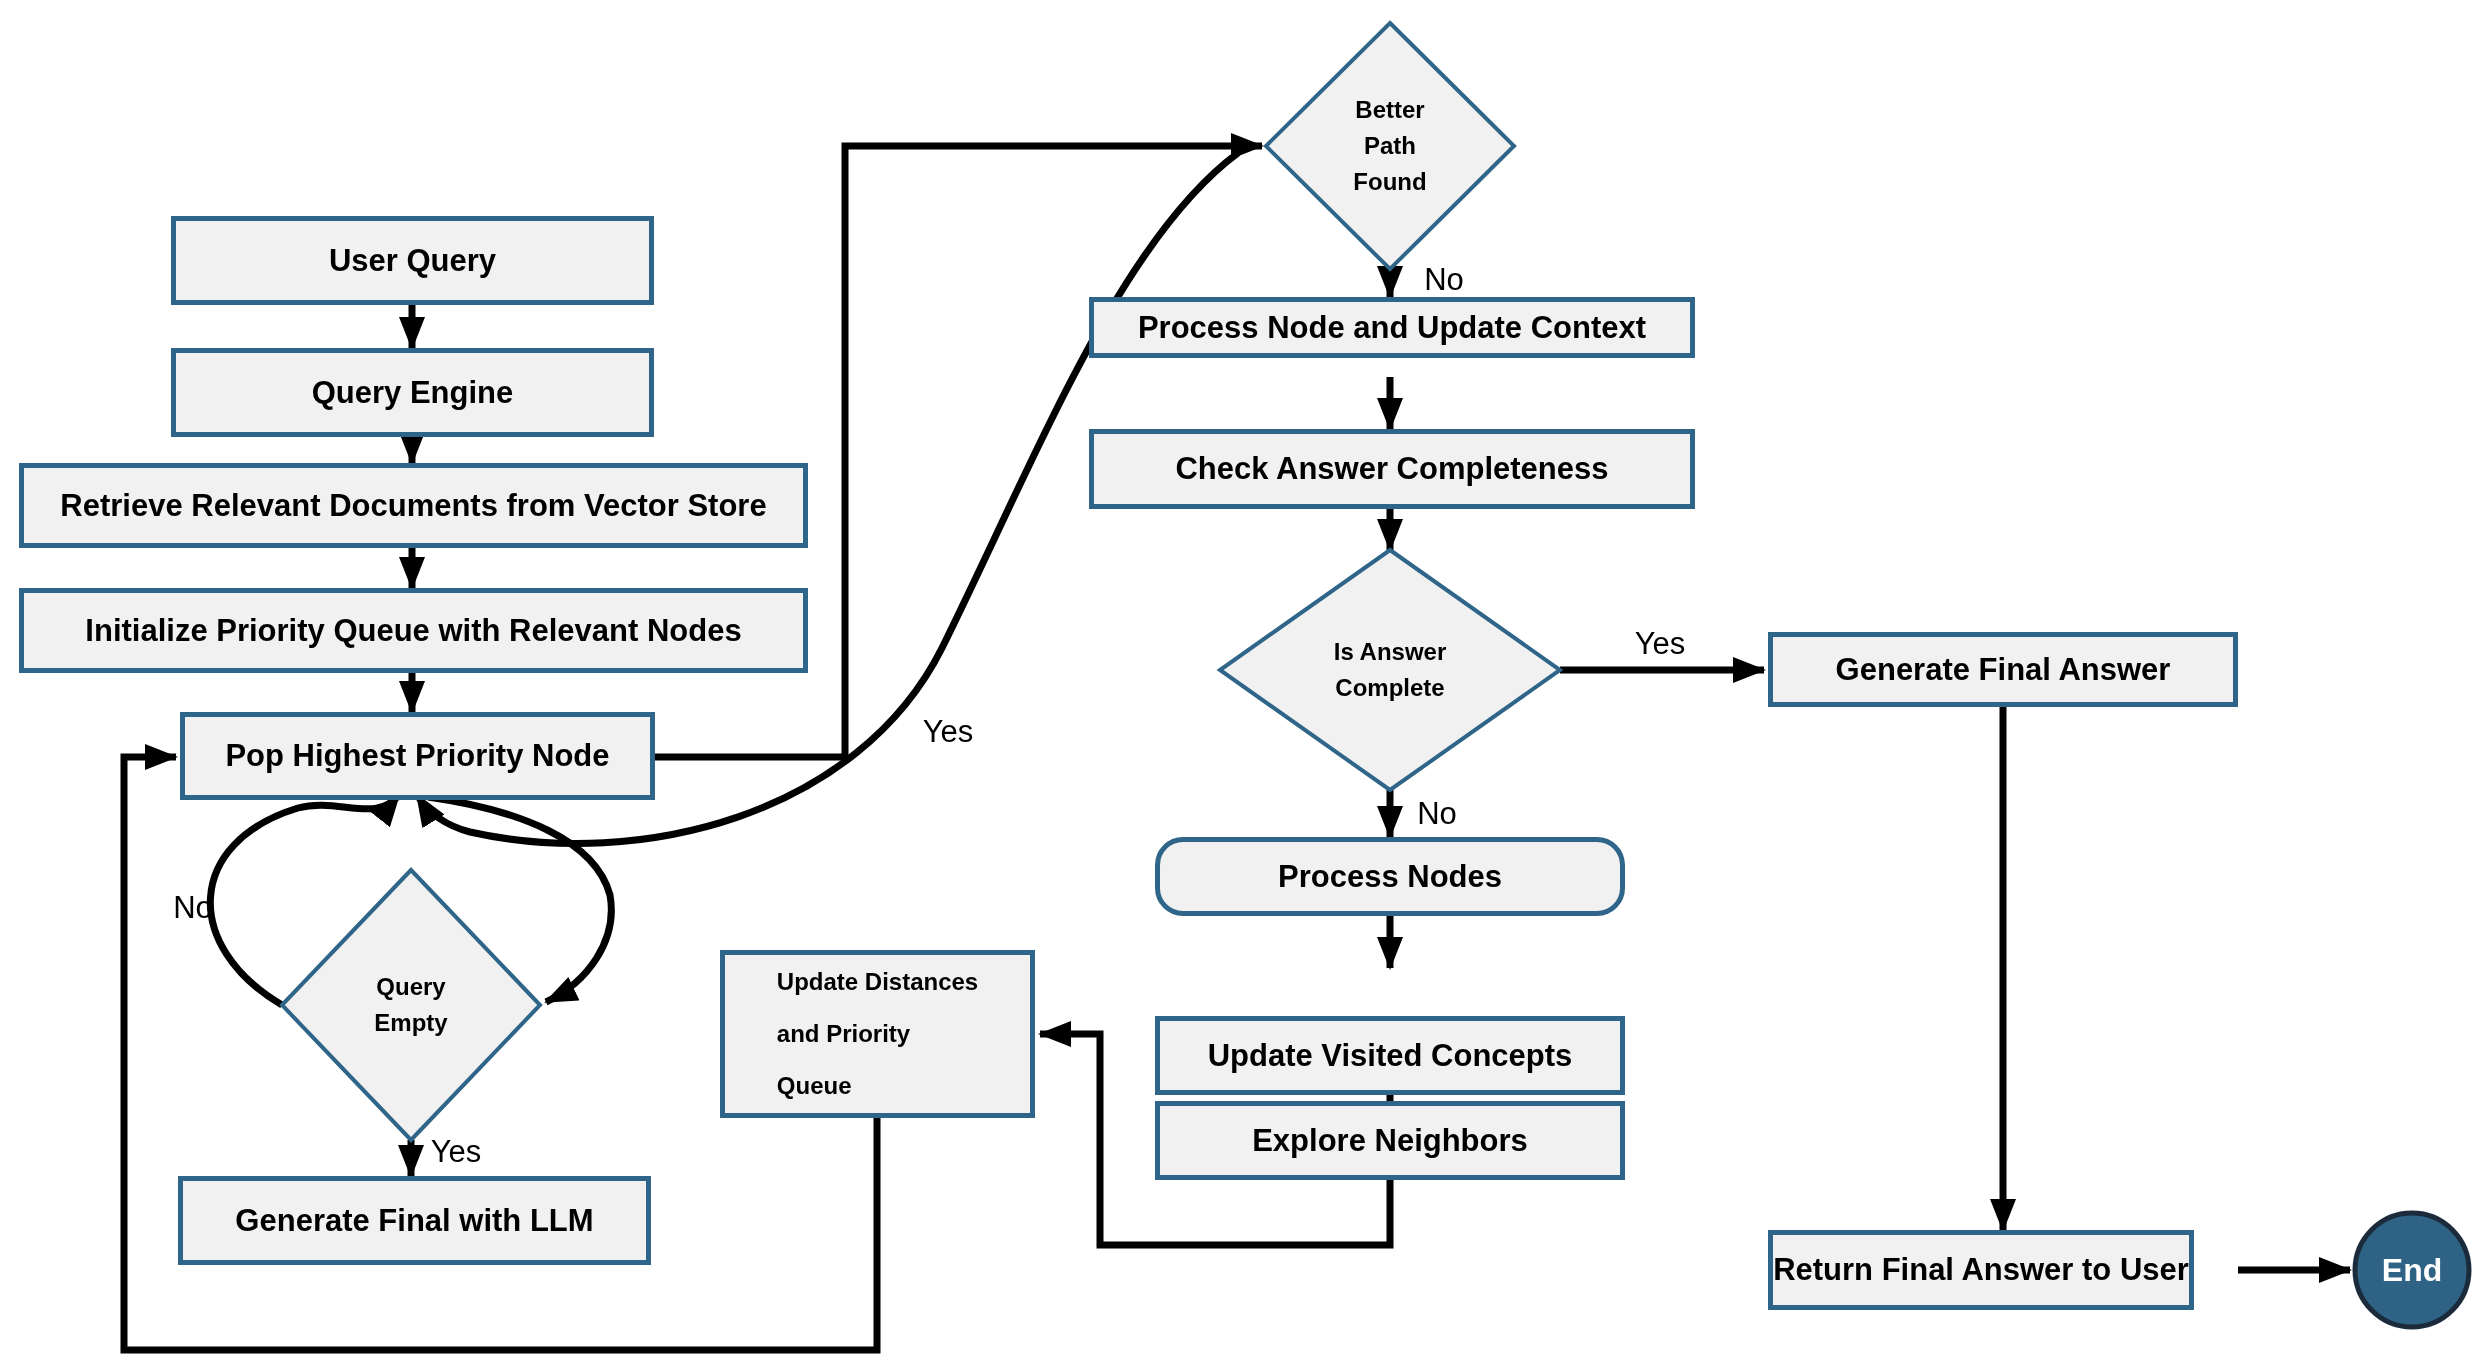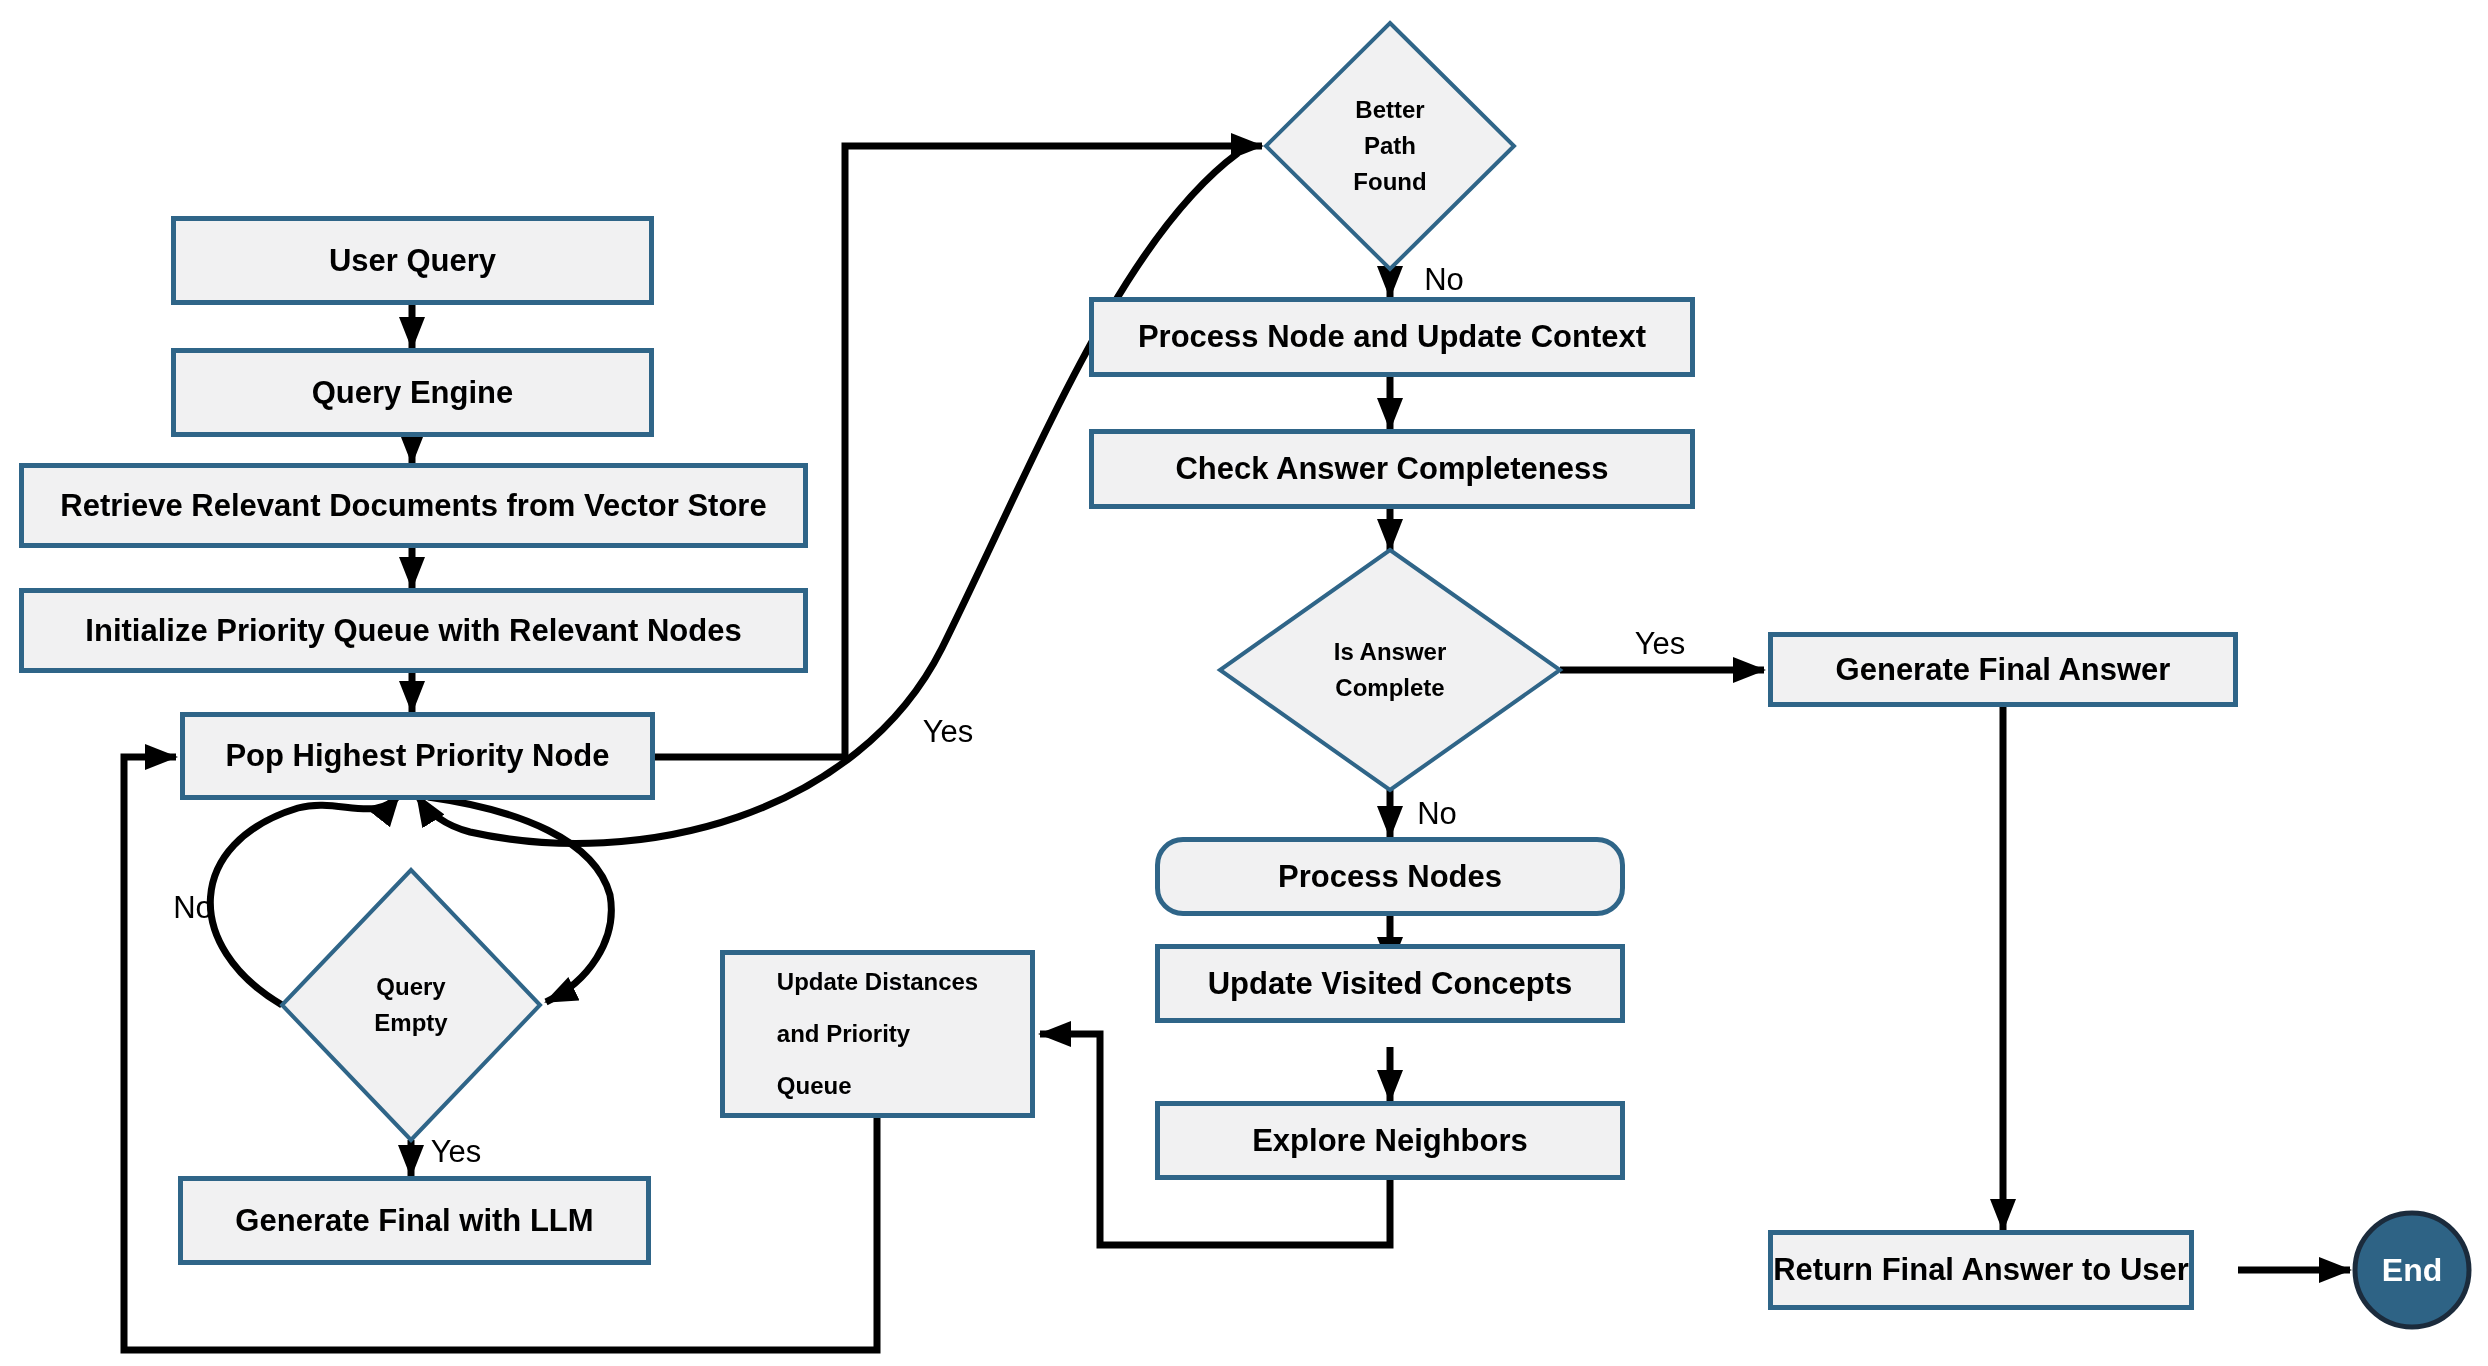--- a/index.html
+++ b/index.html
@@ -90,25 +90,25 @@
 
     <ellipse class="end-shape" cx="2412" cy="1270" rx="57" ry="57"></ellipse>
   </svg>
 
   <div class="node" style="left:171px;top:216px;width:483px;height:89px;">User Query</div>
   <div class="node" style="left:171px;top:348px;width:483px;height:89px;">Query Engine</div>
   <div class="node" style="left:19px;top:463px;width:789px;height:85px;">Retrieve Relevant Documents from Vector Store</div>
   <div class="node" style="left:19px;top:588px;width:789px;height:85px;">Initialize Priority Queue with Relevant Nodes</div>
   <div class="node" style="left:180px;top:712px;width:475px;height:88px;">Pop Highest Priority Node</div>
   <div class="node" style="left:178px;top:1176px;width:473px;height:89px;">Generate Final with LLM</div>
-  <div class="node" style="left:1089px;top:297px;width:606px;height:80px;">Process Node and Update Context</div>
+  <div class="node" style="left:1089px;top:297px;width:606px;height:61px;">Process Node and Update Context</div>
   <div class="node" style="left:1089px;top:429px;width:606px;height:80px;">Check Answer Completeness</div>
   <div class="node" style="left:1768px;top:632px;width:470px;height:75px;">Generate Final Answer</div>
   <div class="node" style="left:1155px;top:837px;width:470px;height:79px;border-radius:28px;">Process Nodes</div>
-  <div class="node" style="left:1155px;top:944px;width:470px;height:79px;">Update Visited Concepts</div>
+  <div class="node" style="left:1155px;top:1016px;width:470px;height:79px;">Update Visited Concepts</div>
   <div class="node" style="left:1155px;top:1101px;width:470px;height:79px;">Explore Neighbors</div>
   <div class="node multiline" style="left:720px;top:950px;width:315px;height:168px;">Update Distances
 and Priority
 Queue</div>
   <div class="node" style="left:1768px;top:1230px;width:426px;height:80px;">Return Final Answer to User</div>
 
   <div class="float-label diamond-label" style="left:1390px;top:146px;">Better
 Path
 Found</div>
   <div class="float-label diamond-label" style="left:411px;top:1005px;">Query

